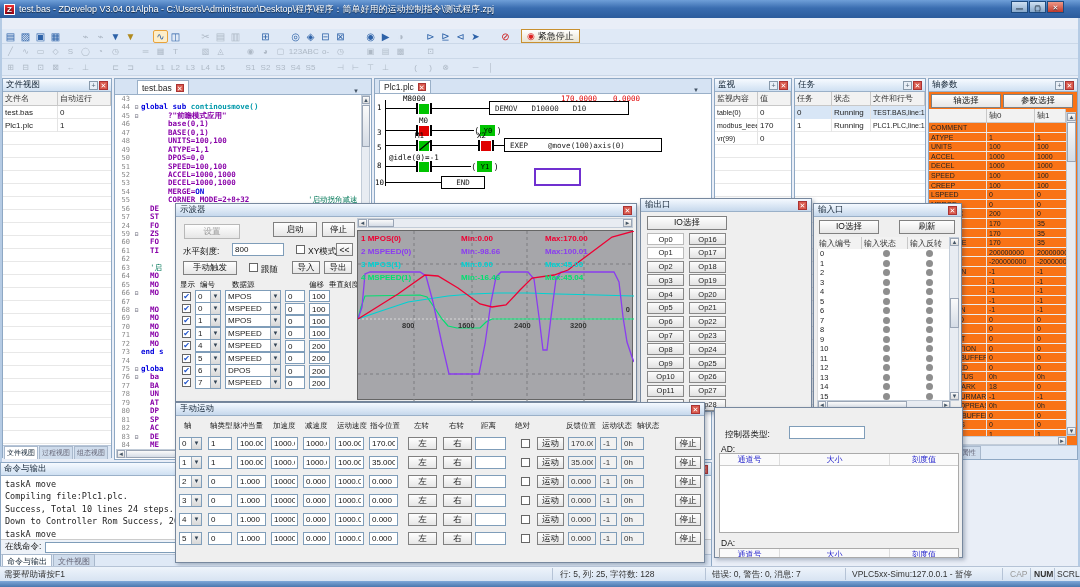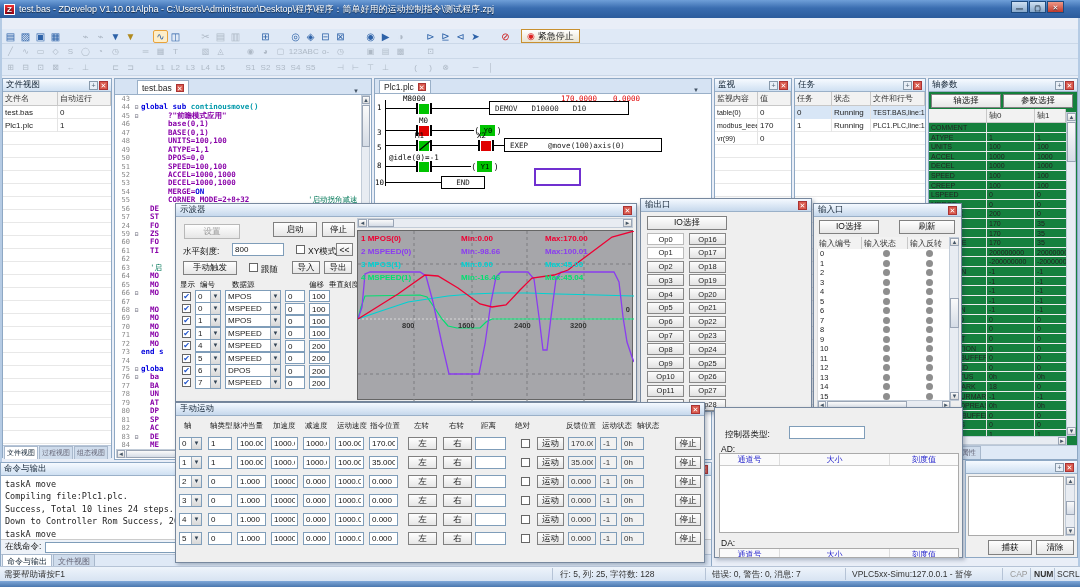--- a/index.html
+++ b/index.html
@@ -20,21 +20,21 @@
            display:flex;align-items:center;padding:0 4px;border-bottom:1px solid #cdd9e8}
   .menuitem{padding:0 6px;font-size:8.5px;color:#223}
   .tbrow{left:0;width:1080px;background:#dfe9f6;display:flex;align-items:center;padding:0 3px;border-bottom:1px solid #cbd8e8}
   .tbicon{width:15px;height:13px;display:flex;align-items:center;justify-content:center;font-size:10px;border-radius:2px}
   .tbicon.b{color:#2d62a8}.tbicon.g{color:#aeb9c6}.tbicon.y{color:#b08a1e}.tbicon.r{color:#cc2222}
   .tbicon.sel{color:#2d62a8;border:1px solid #e8a33c;background:#fdeeca}
   .emerg{display:flex;align-items:center;margin-left:8px;border:1px solid #c89030;background:linear-gradient(#fff,#e9e4d2);
          height:14px;padding:0 5px;font-size:9px}
   .emerg i{color:#d22;font-style:normal;margin-right:3px;font-size:9px}
   
-  .panel{border:1px solid #8ea8c4;background:#15803d}
+  .panel{border:1px solid #8ea8c4;background:#f97316}
   .ptitle{height:13px;background:linear-gradient(#f6faff,#cfe0f2);border-bottom:1px solid #9ab0c8;
           display:flex;align-items:center;padding:0 3px;font-size:8.5px;color:#123}
   .pbtns{margin-left:auto;display:flex;gap:1px}
   .pin{width:9px;height:9px;border:1px solid #8899aa;background:#e8eef6;color:#567;font-size:7px;line-height:7px;text-align:center}
   .xbox{width:9px;height:9px;border:1px solid #a33;background:#d9594c;color:#fff;font-size:7px;line-height:8px;text-align:center}
   .thead{display:flex;background:#f2f2f2;border-bottom:1px solid #c8c8c8;font-size:8px;color:#333}
   .thead span{border-right:1px solid #c8c8c8;padding:1px 2px;overflow:hidden;white-space:nowrap}
   .gridlines{background:repeating-linear-gradient(to bottom,#fff 0 12px,#e8e8e8 12px 13px)}
   .trow{display:flex;font-size:8px;height:13px;line-height:13px}
   .trow span{overflow:hidden;white-space:nowrap;padding:0 2px}
@@ -112,21 +112,21 @@
   .bluestrip{left:0;top:581px;width:1080px;height:6px;background:linear-gradient(#7fa8d9,#4a77ae)}
   .edge{top:18px;bottom:6px;width:2px;background:#b5cbe4}
 </style>
 </head>
 <body>
 
 <div id="app">
 
   <div class="abs titlebar">
     <span class="appicon">Z</span>
-    <span>test.bas - ZDevelop V1.10.01Alpha - C:\Users\Administrator\Desktop\程序\程序：简单好用的运动控制指令\测试程序.zpj</span>
+    <span>test.bas - ZDevelop V3.04.01Alpha - C:\Users\Administrator\Desktop\程序\程序：简单好用的运动控制指令\测试程序.zpj</span>
     <span class="winbtns">
       <span class="winbtn">—</span>
       <span class="winbtn">▢</span>
       <span class="winbtn close">✕</span>
     </span>
   </div>
 
 
   <div class="abs tbrow" style="top:29px;height:15px">
     <span style="display:flex;align-items:center">
@@ -1416,36 +1416,20 @@
     <span class="lbl abs" style="left:6px;top:130px">DA:</span>
     <div class="abs" style="left:4px;top:140px;width:240px;height:10px;background:#fff;border:1px solid #aaa;overflow:hidden">
       <div style="display:flex;background:#fafafa;color:#2222cc;font-size:8px;height:12px;line-height:12px">
         <span style="width:60px;text-align:center;border-right:1px solid #ddd">通道号</span>
         <span style="width:110px;text-align:center;border-right:1px solid #ddd">大小</span>
         <span style="flex:1;text-align:center">刻度值</span>
       </div>
     </div>
   </div>
 
-  <div class="abs panel" style="left:965px;top:460px;width:113px;height:98px;background:#f0f0f0">
-    <div class="ptitle">
-      <span class="pbtns" style="margin-left:auto">
-          <span class="pin">+</span>
-          <span class="xbox">✕</span>
-        </span>
-    </div>
-    <div class="abs" style="left:2px;top:15px;width:96px;height:60px;background:#fff;border:1px solid #aaa"></div>
-    <div class="sb" style="right:2px;top:15px;width:10px;height:60px">
-      <span class="sbarrow" style="top:0;left:0;width:9px;height:8px">▲</span>
-      <span class="sbthumb" style="top:24px;left:0;width:9px;height:14px"></span>
-      <span class="sbarrow" style="bottom:0;left:0;width:9px;height:8px">▼</span>
-    </div>
-    <span class="btn abs" style="left:22px;top:79px;width:44px;height:15px">捕获</span>
-    <span class="btn abs" style="left:70px;top:79px;width:38px;height:15px">清除</span>
-  </div>
 
   <div class="abs statusbar">
     <span style="left:4px">需要帮助请按F1</span>
     <i class="sdiv" style="left:552px"></i>
     <span style="left:560px">行: 5, 列: 25, 字符数: 128</span>
     <i class="sdiv" style="left:705px"></i>
     <span style="left:712px">错误: 0, 警告: 0, 消息: 7</span>
     <i class="sdiv" style="left:845px"></i>
     <span style="left:852px">VPLC5xx-Simu:127.0.0.1 - 暂停</span>
     <i class="sdiv" style="left:1002px"></i>

